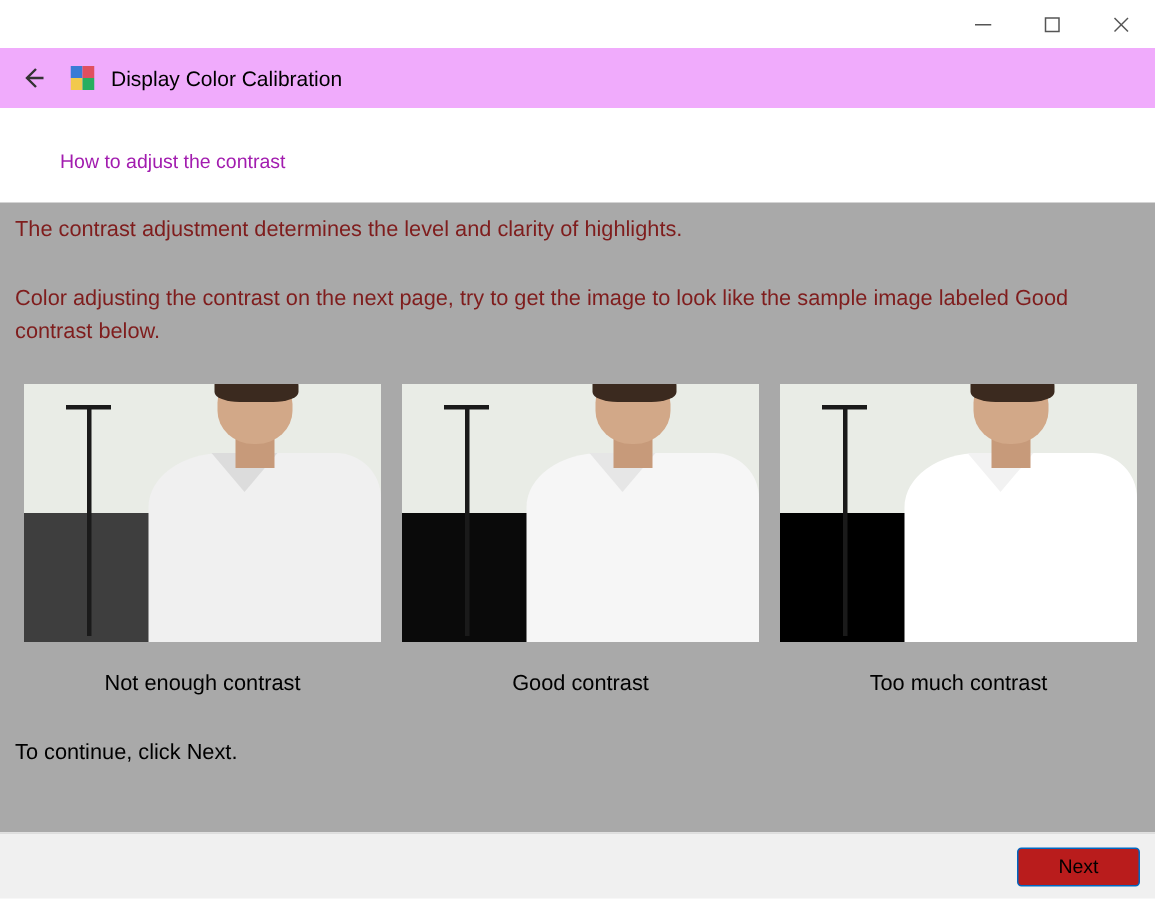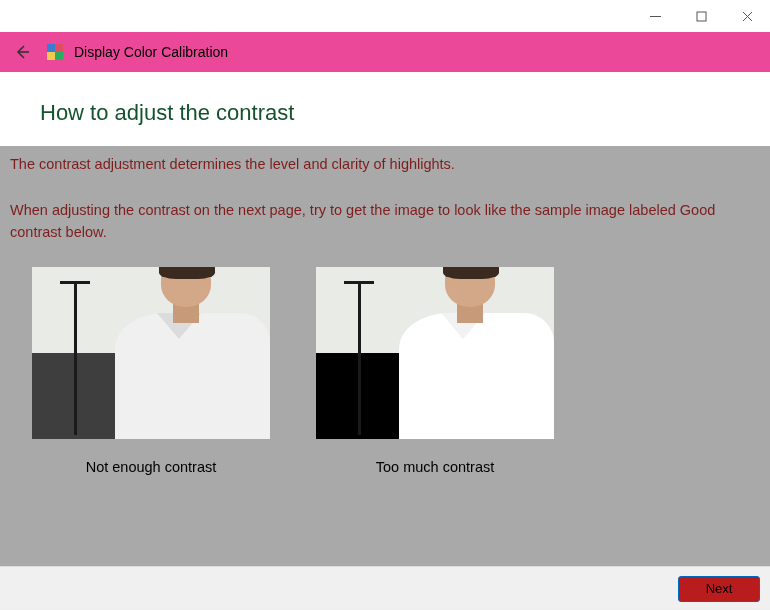--- a/index.html
+++ b/index.html
@@ -28,40 +28,40 @@
       justify-content: center;
       color: #555;
     }
     .win-btn svg { width: 11px; height: 11px; }
     .header-row {
       height: 40px;
       display: flex;
       align-items: center;
       padding: 0 8px;
       gap: 10px;
-      background: #ec4899;
+      background: #f0abfc;
     }
     .back-arrow {
       width: 28px; height: 28px;
       display:flex; align-items:center; justify-content:center;
       color:#333;
     }
     .app-icon {
       width: 18px; height: 18px;
       display:flex; align-items:center; justify-content:center;
     }
     .app-title { font-size: 14px; color:#000; }
 
     .heading-area {
       padding: 28px 10px 20px 40px;
       background:#ffffff;
     }
     .heading {
-      color: #14532d;
-      font-size: 22px;
+      color: #a21caf;
+      font-size: 13px;
       font-weight: 400;
     }
 
     .content-area {
       background: #a9a9a9;
       padding: 8px 10px 14px 10px;
       height: 420px;
     }
     .para {
       font-size: 14.5px;
@@ -237,54 +237,69 @@
   </div>
   <div class="app-title">Display Color Calibration</div>
 </div>
 
 <div class="heading-area">
   <div class="heading">How to adjust the contrast</div>
 </div>
 
 <div class="content-area">
   <p class="para">The contrast adjustment determines the level and clarity of highlights.</p>
-  <p class="para">When adjusting the contrast on the next page, try to get the image to look like the sample image labeled Good contrast below.</p>
+  <p class="para">Color adjusting the contrast on the next page, try to get the image to look like the sample image labeled Good contrast below.</p>
 
   <div class="samples">
 
     <div class="sample">
       <div class="sample-img low">
         <div class="lower"></div>
         <div class="rod"></div>
         <div class="person">
           <div class="shirt"></div>
           <div class="collar"></div>
           <div class="neck"></div>
           <div class="head"></div>
           <div class="hair"></div>
         </div>
       </div>
       <div class="sample-caption">Not enough contrast</div>
     </div>
 
+    <div class="sample">
+      <div class="sample-img good">
+        <div class="lower"></div>
+        <div class="rod"></div>
+        <div class="person">
+          <div class="shirt"></div>
+          <div class="collar"></div>
+          <div class="neck"></div>
+          <div class="head"></div>
+          <div class="hair"></div>
+        </div>
+      </div>
+      <div class="sample-caption">Good contrast</div>
+    </div>
 
     <div class="sample">
       <div class="sample-img high">
         <div class="lower"></div>
         <div class="rod"></div>
         <div class="person">
           <div class="shirt"></div>
           <div class="collar"></div>
           <div class="neck"></div>
           <div class="head"></div>
           <div class="hair"></div>
         </div>
       </div>
       <div class="sample-caption">Too much contrast</div>
     </div>
 
   </div>
 
+  <p class="continue-text">To continue, click Next.</p>
 </div>
 
 <div class="footer">
   <div class="btn primary">Next</div>
 </div>
 
 </body></html>

